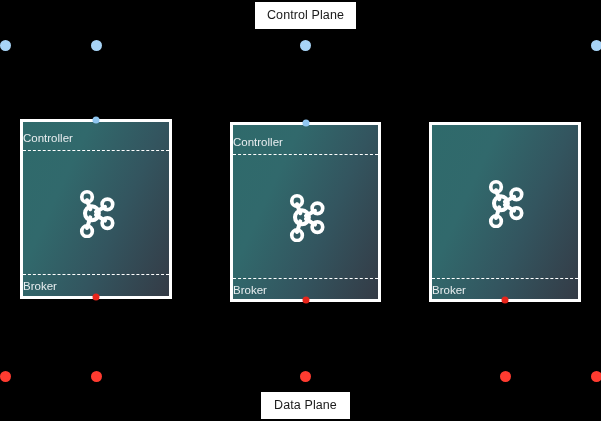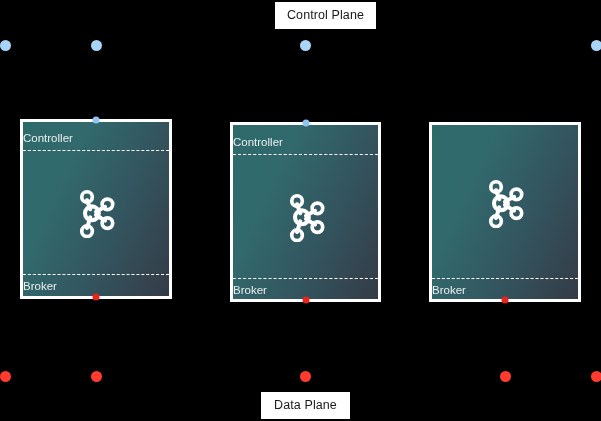--- a/index.html
+++ b/index.html
@@ -26,21 +26,20 @@
     display: flex;
     align-items: center;
     justify-content: center;
     letter-spacing: 0.1px;
   }
   #control-plane-label {
     left: 255px;
     top: 2px;
     width: 101px;
     height: 27px;
-    margin-left: 20px;
   }
   #data-plane-label {
     left: 261px;
     top: 392px;
     width: 89px;
     height: 27px;
   }
 
   
   .rail-dot {

